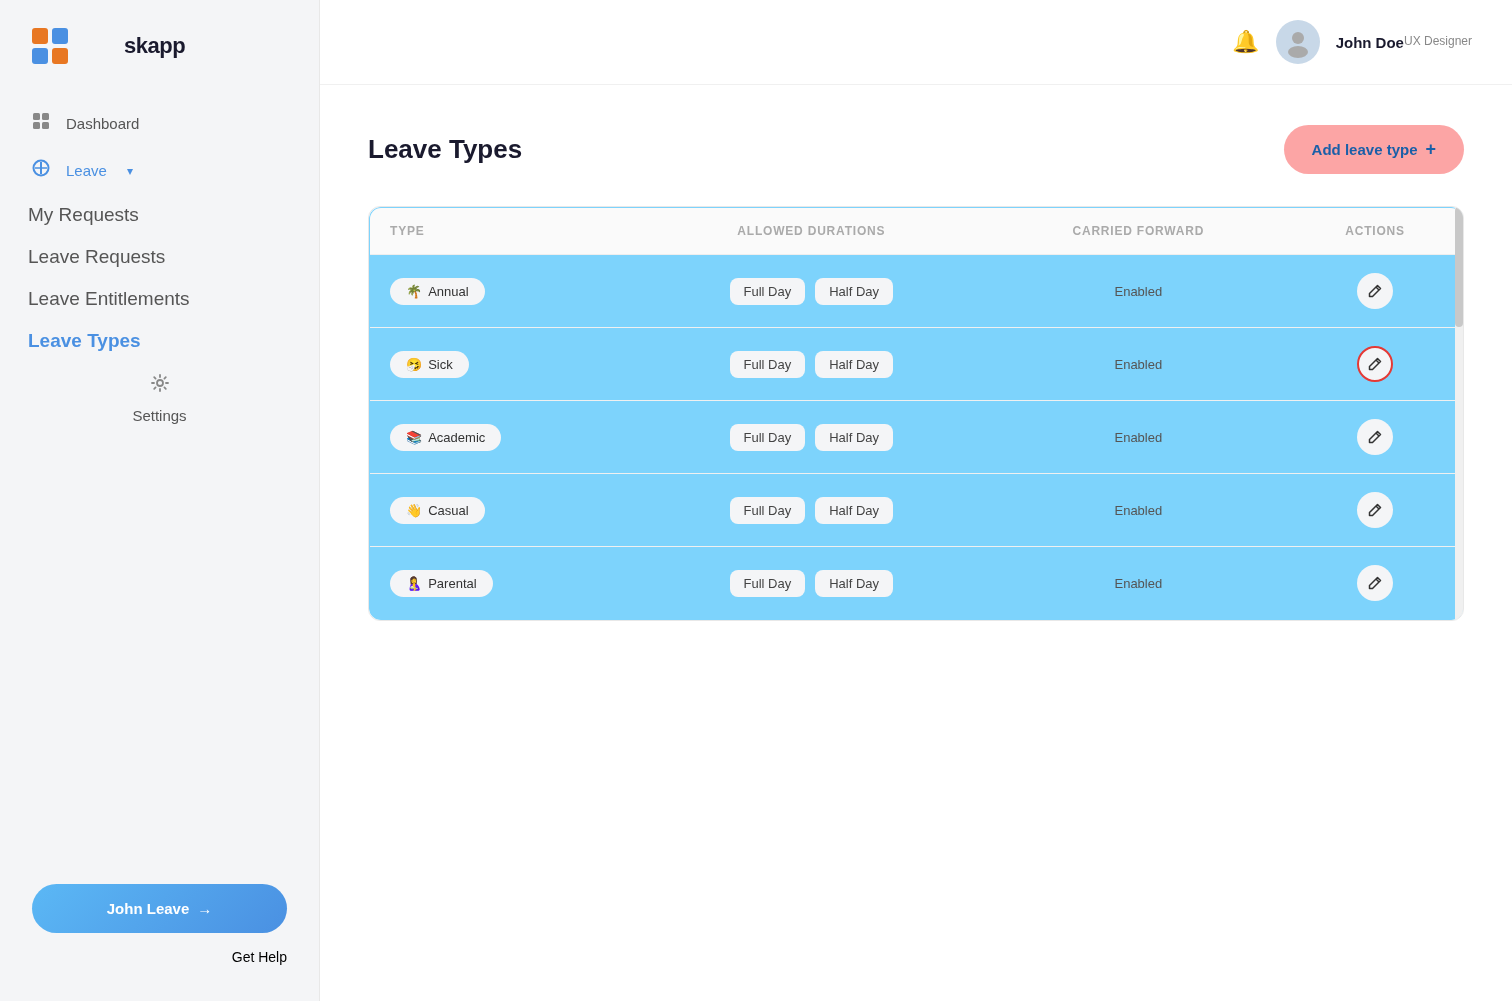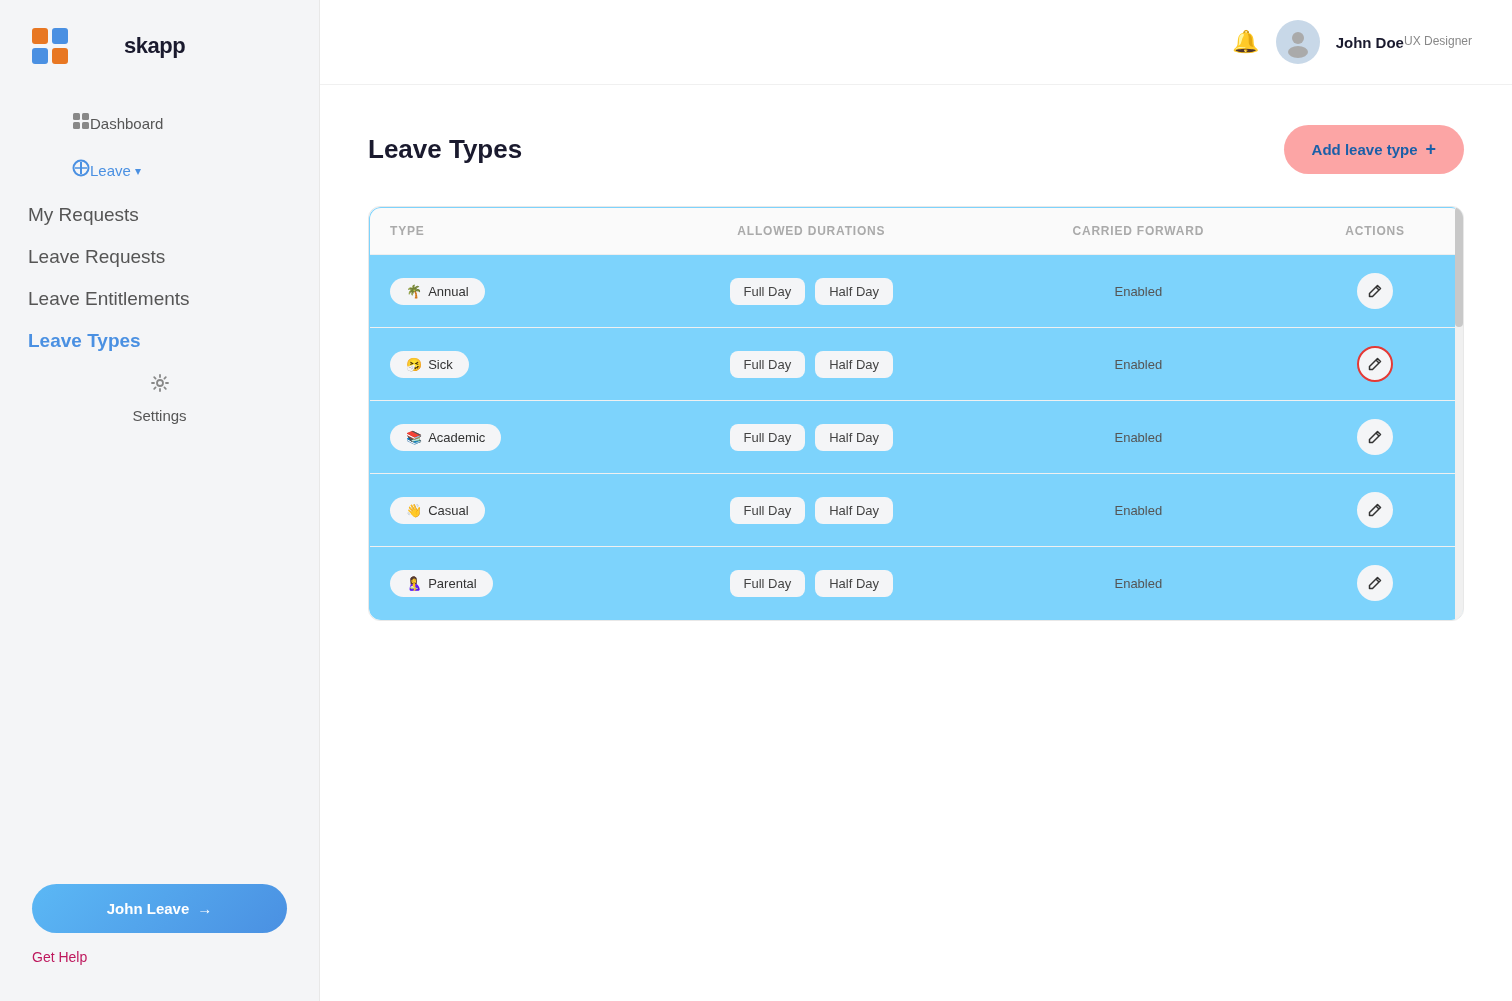--- a/index.html
+++ b/index.html
@@ -33,27 +33,26 @@
       letter-spacing: -0.5px;
       margin-left: 48px;
     }
     .nav-section {
       padding: 16px 0 0 0;
       flex: 1;
     }
     .nav-item {
       display: flex;
       align-items: center;
-      gap: 0;
+      gap: 16px;
       padding: 12px 32px;
       cursor: pointer;
       font-size: 15px;
       color: #555;
       font-weight: 500;
-      margin-left: 40px;
     }
     .nav-item.active { color: #4a90e2; }
     .nav-item .nav-icon { font-size: 18px; color: #4a90e2; }
     .nav-item .nav-icon.gray { color: #888; }
     .nav-subitems {
       padding-left: 0;
     }
     .nav-subitem {
       padding: 10px 32px 10px 28px;
       font-size: 19px;
@@ -88,23 +87,23 @@
       font-size: 15px;
       font-weight: 600;
       cursor: pointer;
       display: flex;
       align-items: center;
       gap: 8px;
       width: 100%;
       justify-content: center;
     }
     .get-help {
-      text-align: left;
+      text-align: right;
       font-size: 14px;
-      color: #be185d;
+      color: #000000;
       cursor: pointer;
     }
 
     
     .main {
       flex: 1;
       background: #fff;
       display: flex;
       flex-direction: column;
       overflow: hidden;

